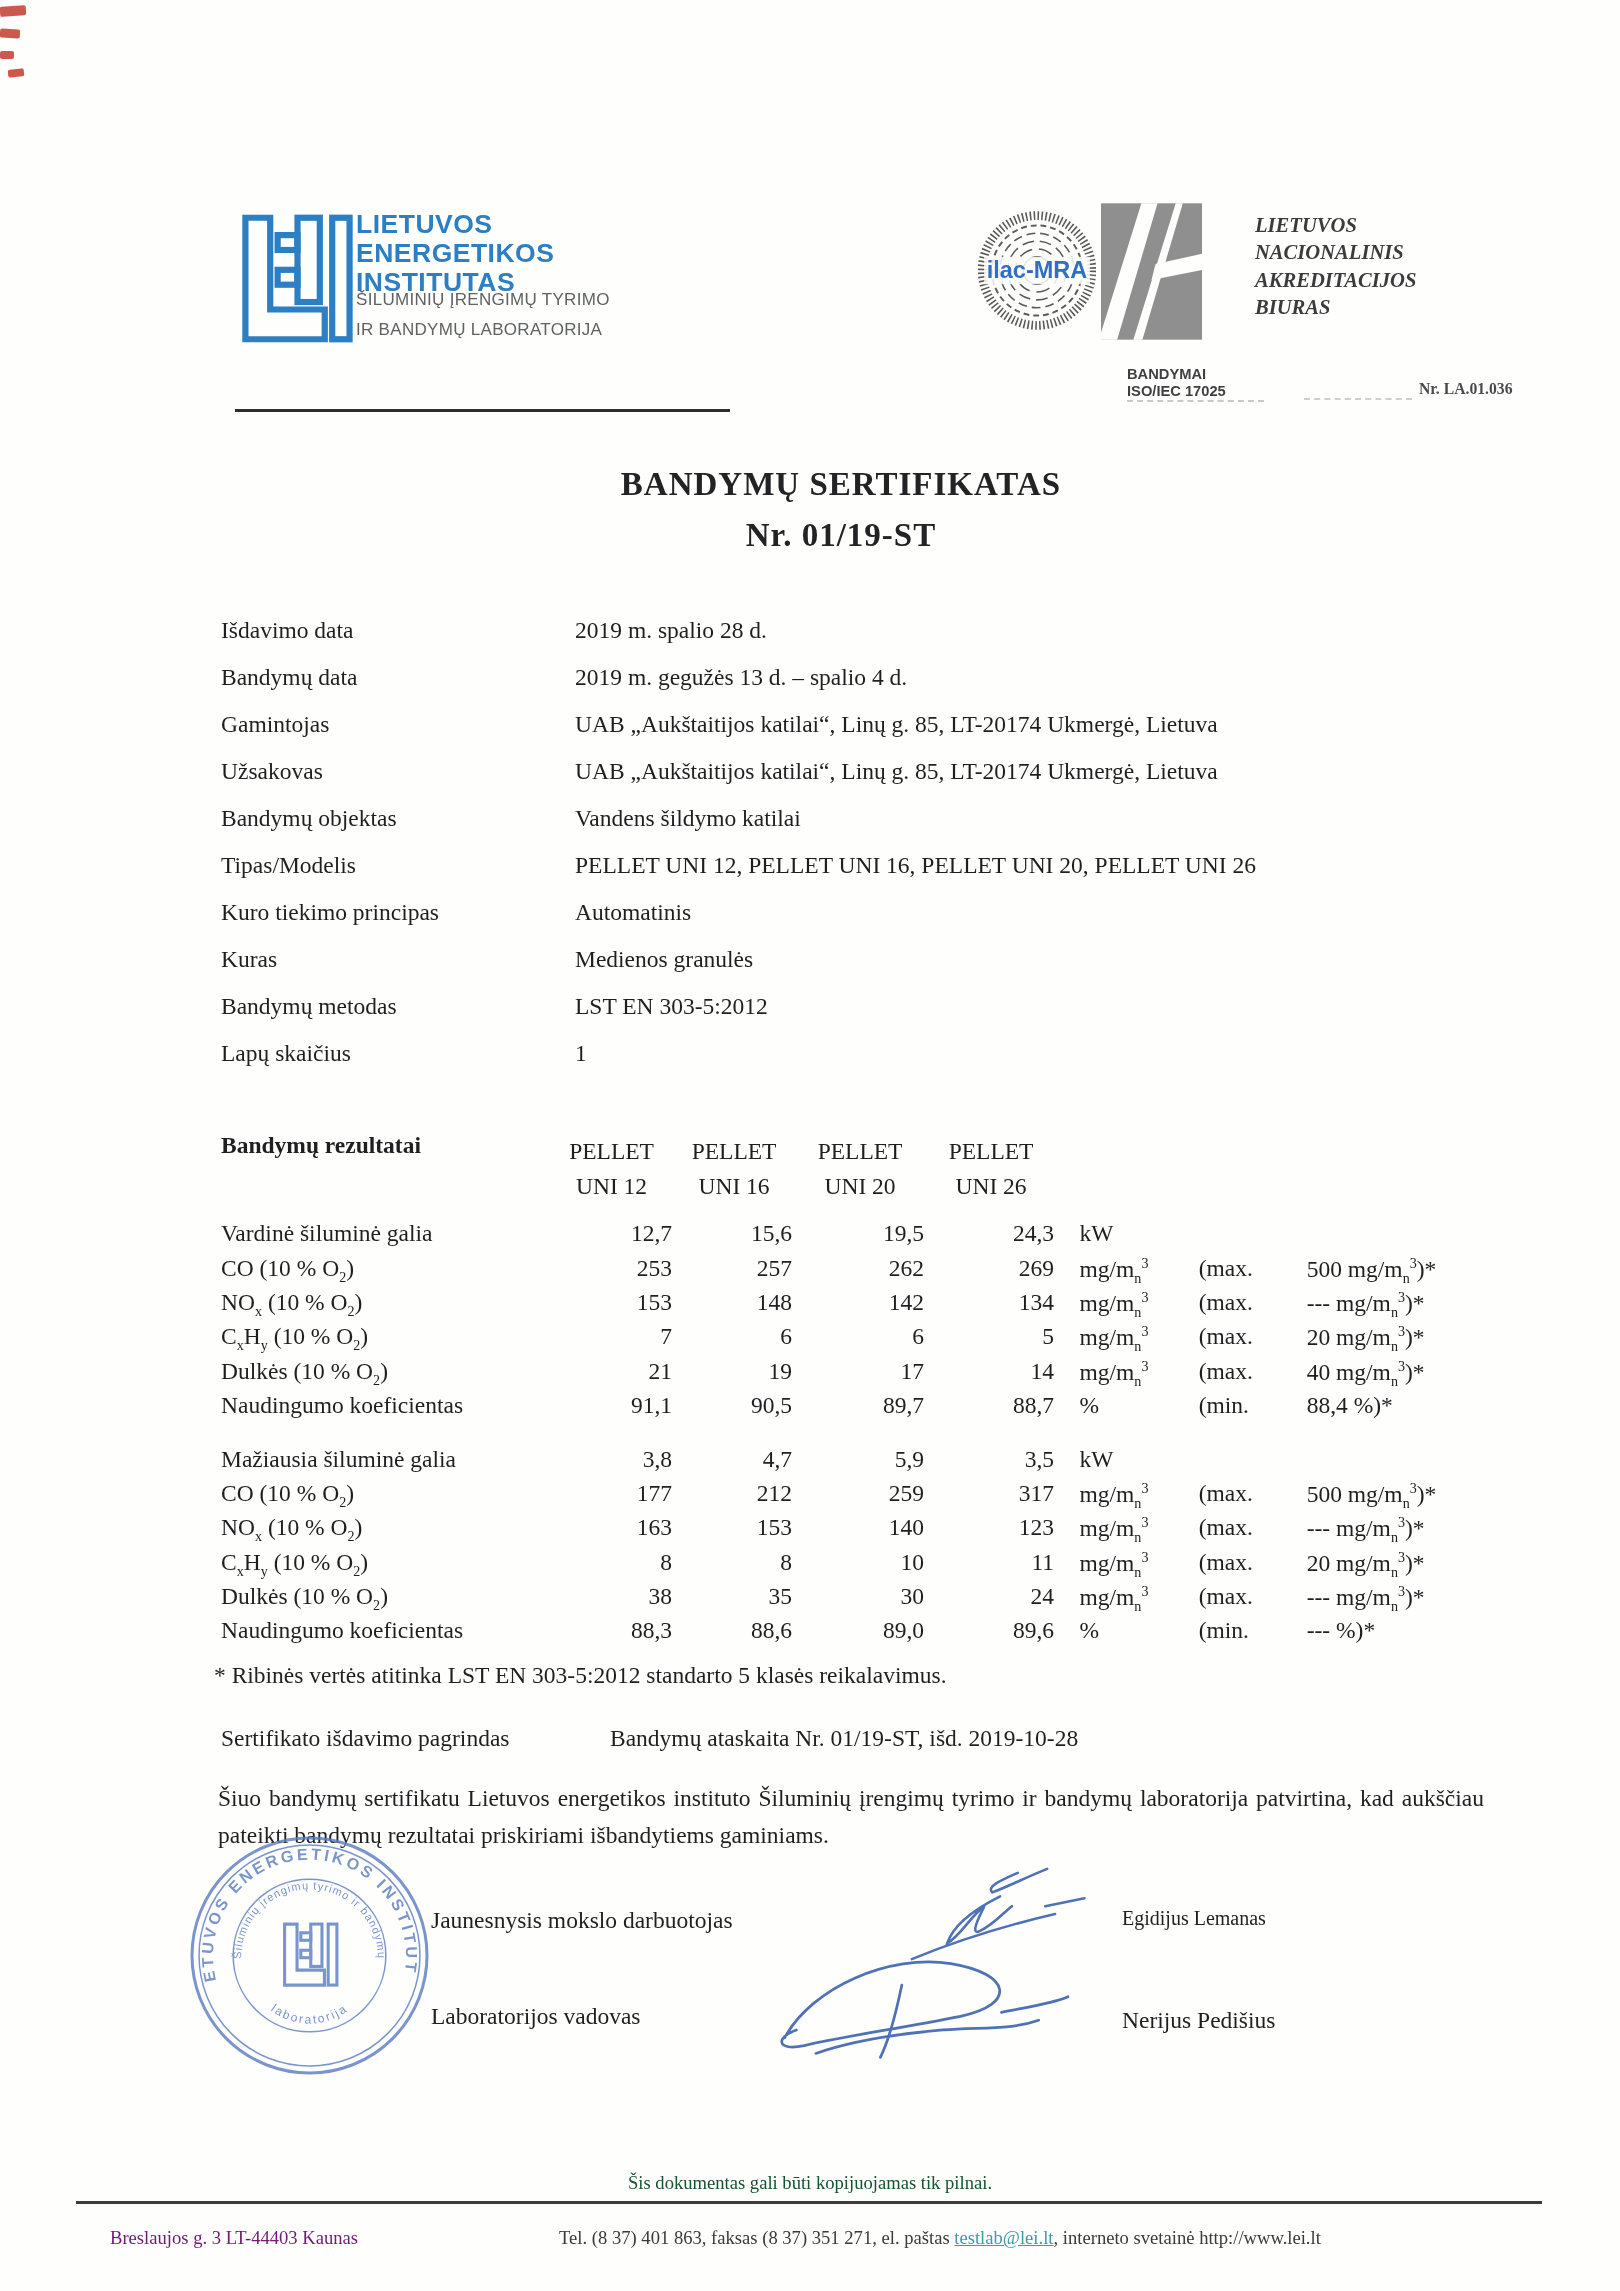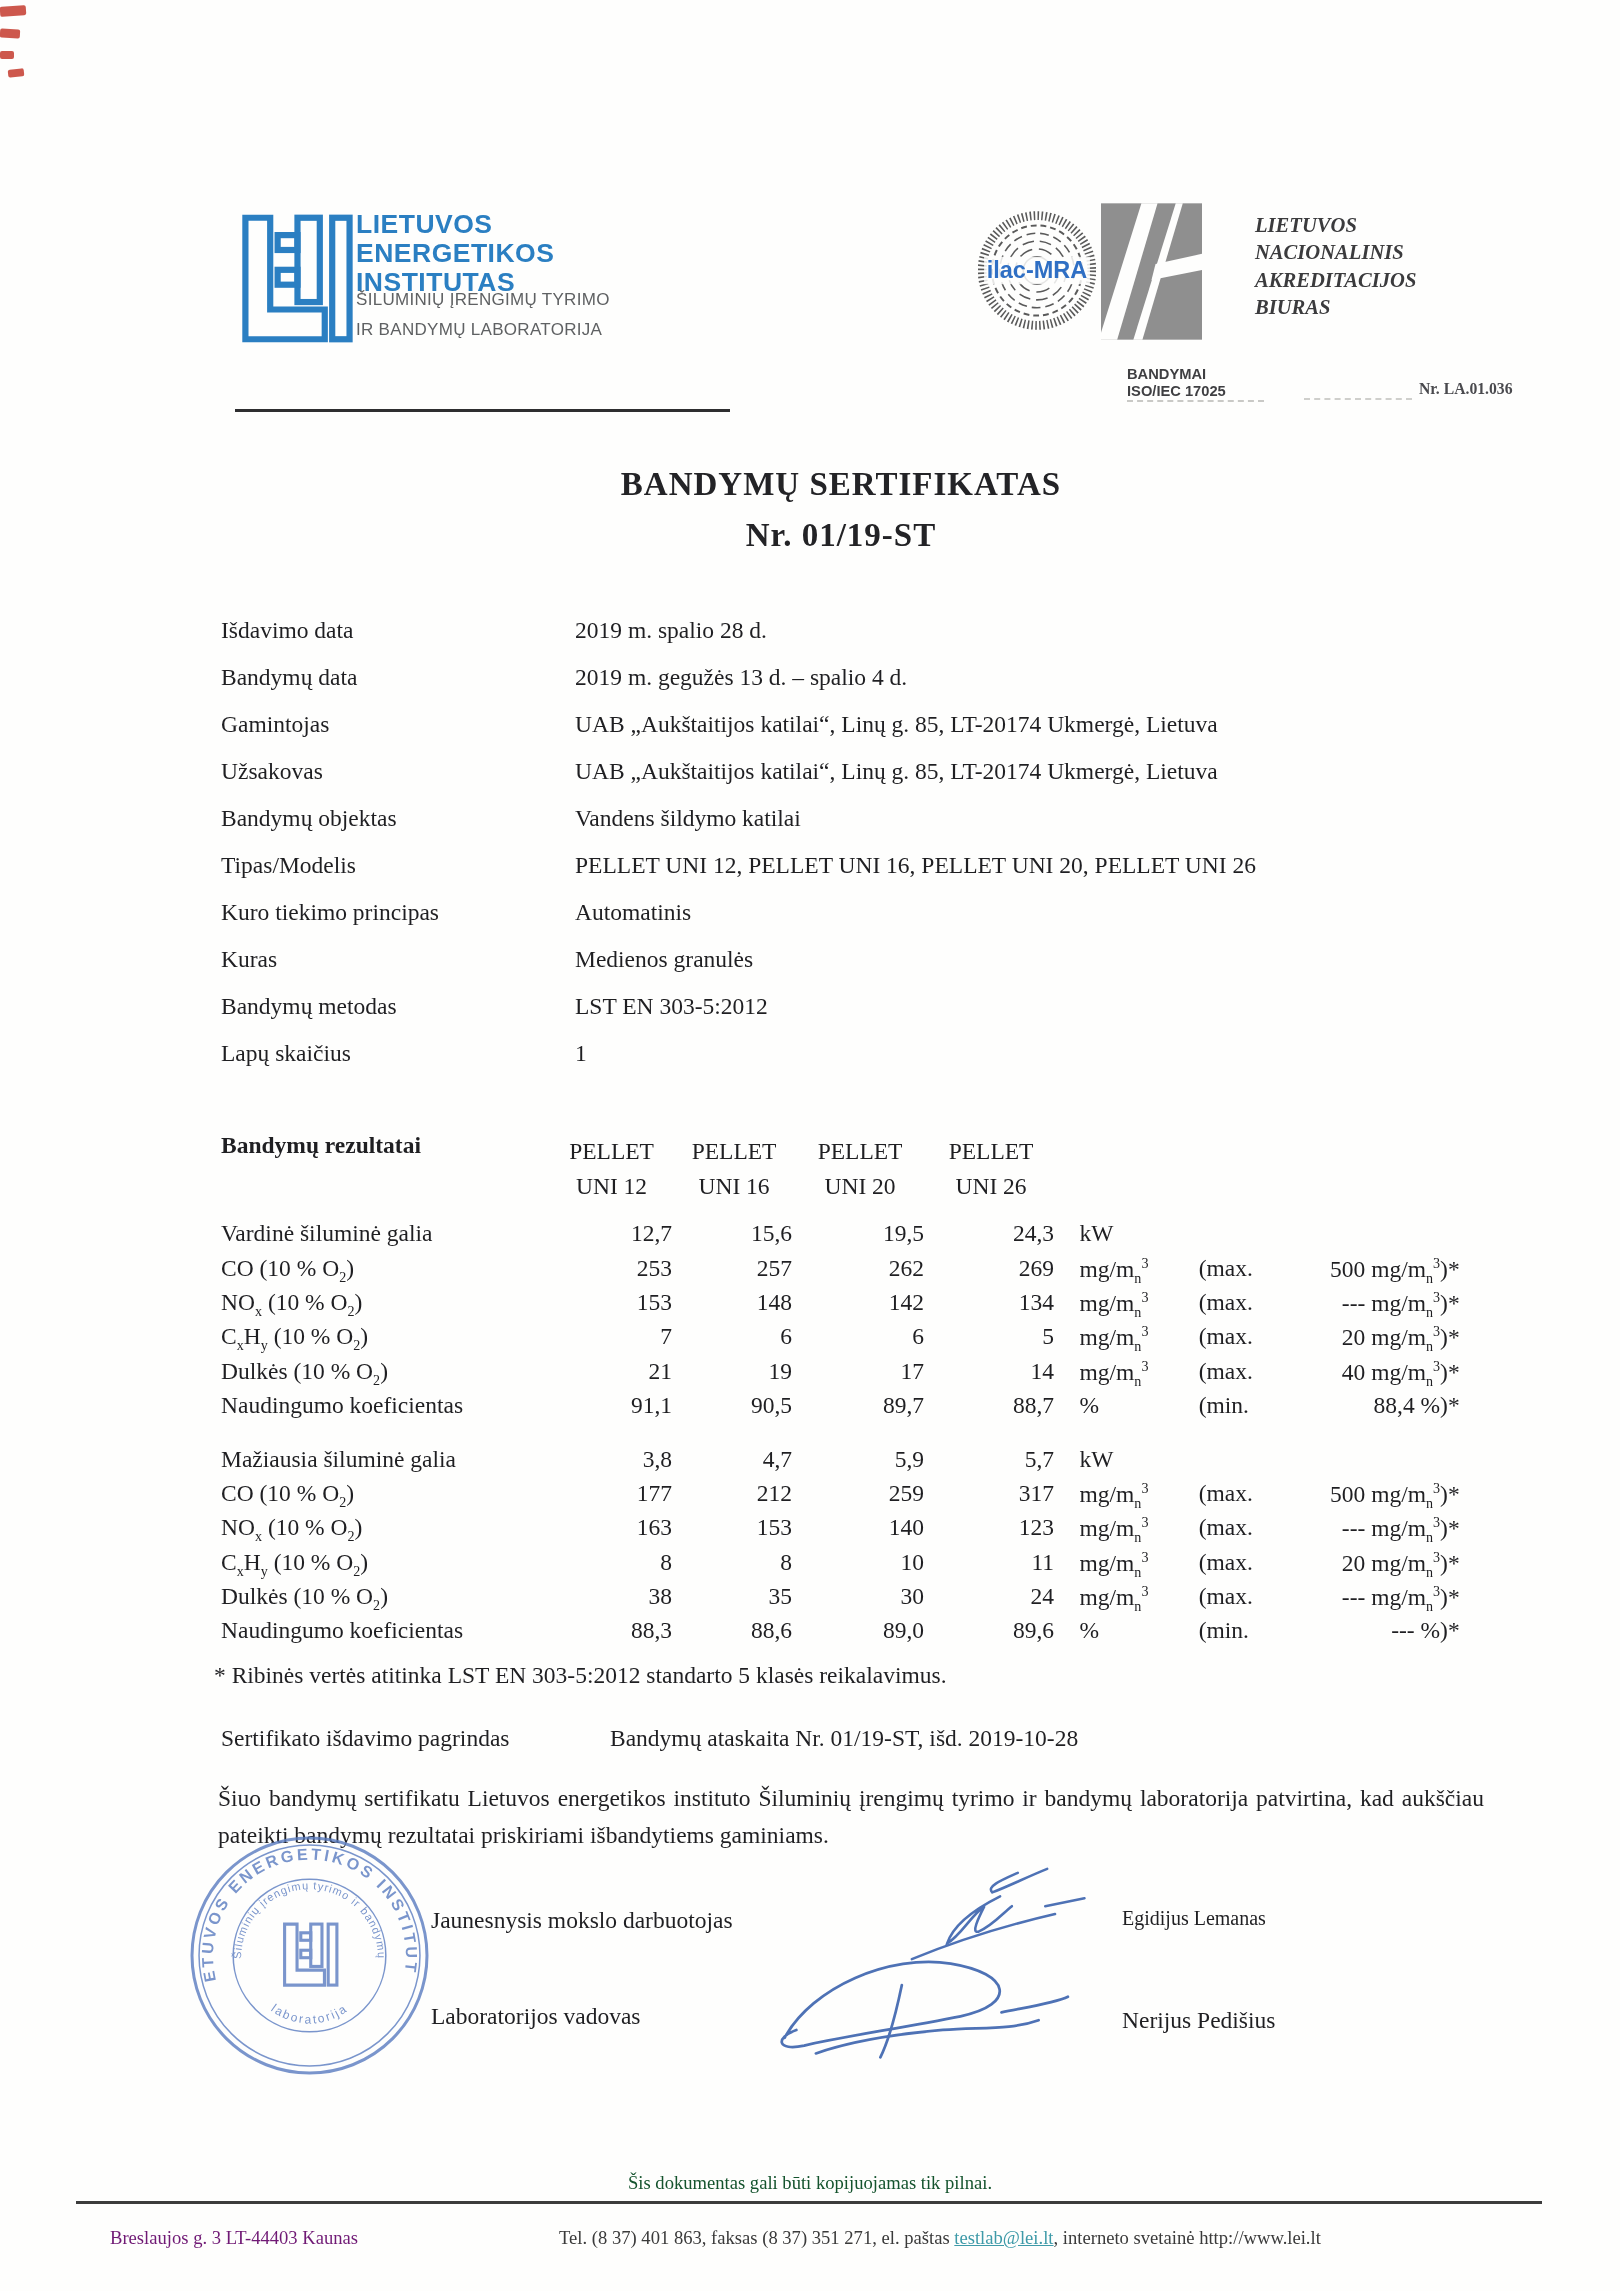--- a/index.html
+++ b/index.html
@@ -39,21 +39,21 @@
   .sec-label{position:absolute;left:221px;top:1132px;font-weight:bold;font-size:23.5px;}
   .thead{position:absolute;left:551px;top:1134px;width:508px;
     display:grid;grid-template-columns:125px 120px 132px 130px;font-size:23.5px;line-height:35px;}
   .thead .c{text-align:center;padding-right:3.9px;white-space:pre-line;}
   .trow{position:absolute;left:221px;width:1240px;font-size:23.5px;
     display:grid;grid-template-columns:330px 125px 120px 132px 130px 13.7px 127px 108px 153px;}
   .trow .tl{text-align:left;}
   .trow .tv{text-align:right;padding-right:3.9px;}
   .trow .tu{text-align:left;padding-left:7.8px;}
   .trow .tp{text-align:left;}
-  .trow .tm{text-align:right;}
+  .trow .tm{text-align:left;}
   sub{font-size:60%;}
   sup{font-size:60%;}
   .footnote{position:absolute;left:214px;top:1662px;font-size:23.5px;}
   .basis-label{position:absolute;left:221px;top:1725px;font-size:23.5px;}
   .basis-value{position:absolute;left:610px;top:1725px;font-size:23.5px;}
   .statement{position:absolute;left:218px;top:1780px;width:1266px;
     font-size:23.5px;line-height:37px;text-align:justify;}
   
   .stamp{position:absolute;left:189px;top:1835px;opacity:.8;}
   .sig-role1{position:absolute;left:431px;top:1907px;font-size:23.5px;}
@@ -263,21 +263,21 @@
     <span class="tu">%</span>
     <span class="tp">(min.</span>
     <span class="tm">88,4 %)*</span>
   </div>
 
   <div class="trow" style="top:1446px">
     <span class="tl">Mažiausia šiluminė galia</span>
     <span class="tv">3,8</span>
     <span class="tv">4,7</span>
     <span class="tv">5,9</span>
-    <span class="tv">5,7</span>
+    <span class="tv">3,5</span>
       <span></span>
     <span class="tu">kW</span>
     <span class="tp"></span>
     <span class="tm"></span>
   </div>
   <div class="trow" style="top:1480px">
     <span class="tl">CO (10 % O<sub>2</sub>)</span>
     <span class="tv">177</span>
     <span class="tv">212</span>
     <span class="tv">259</span>

